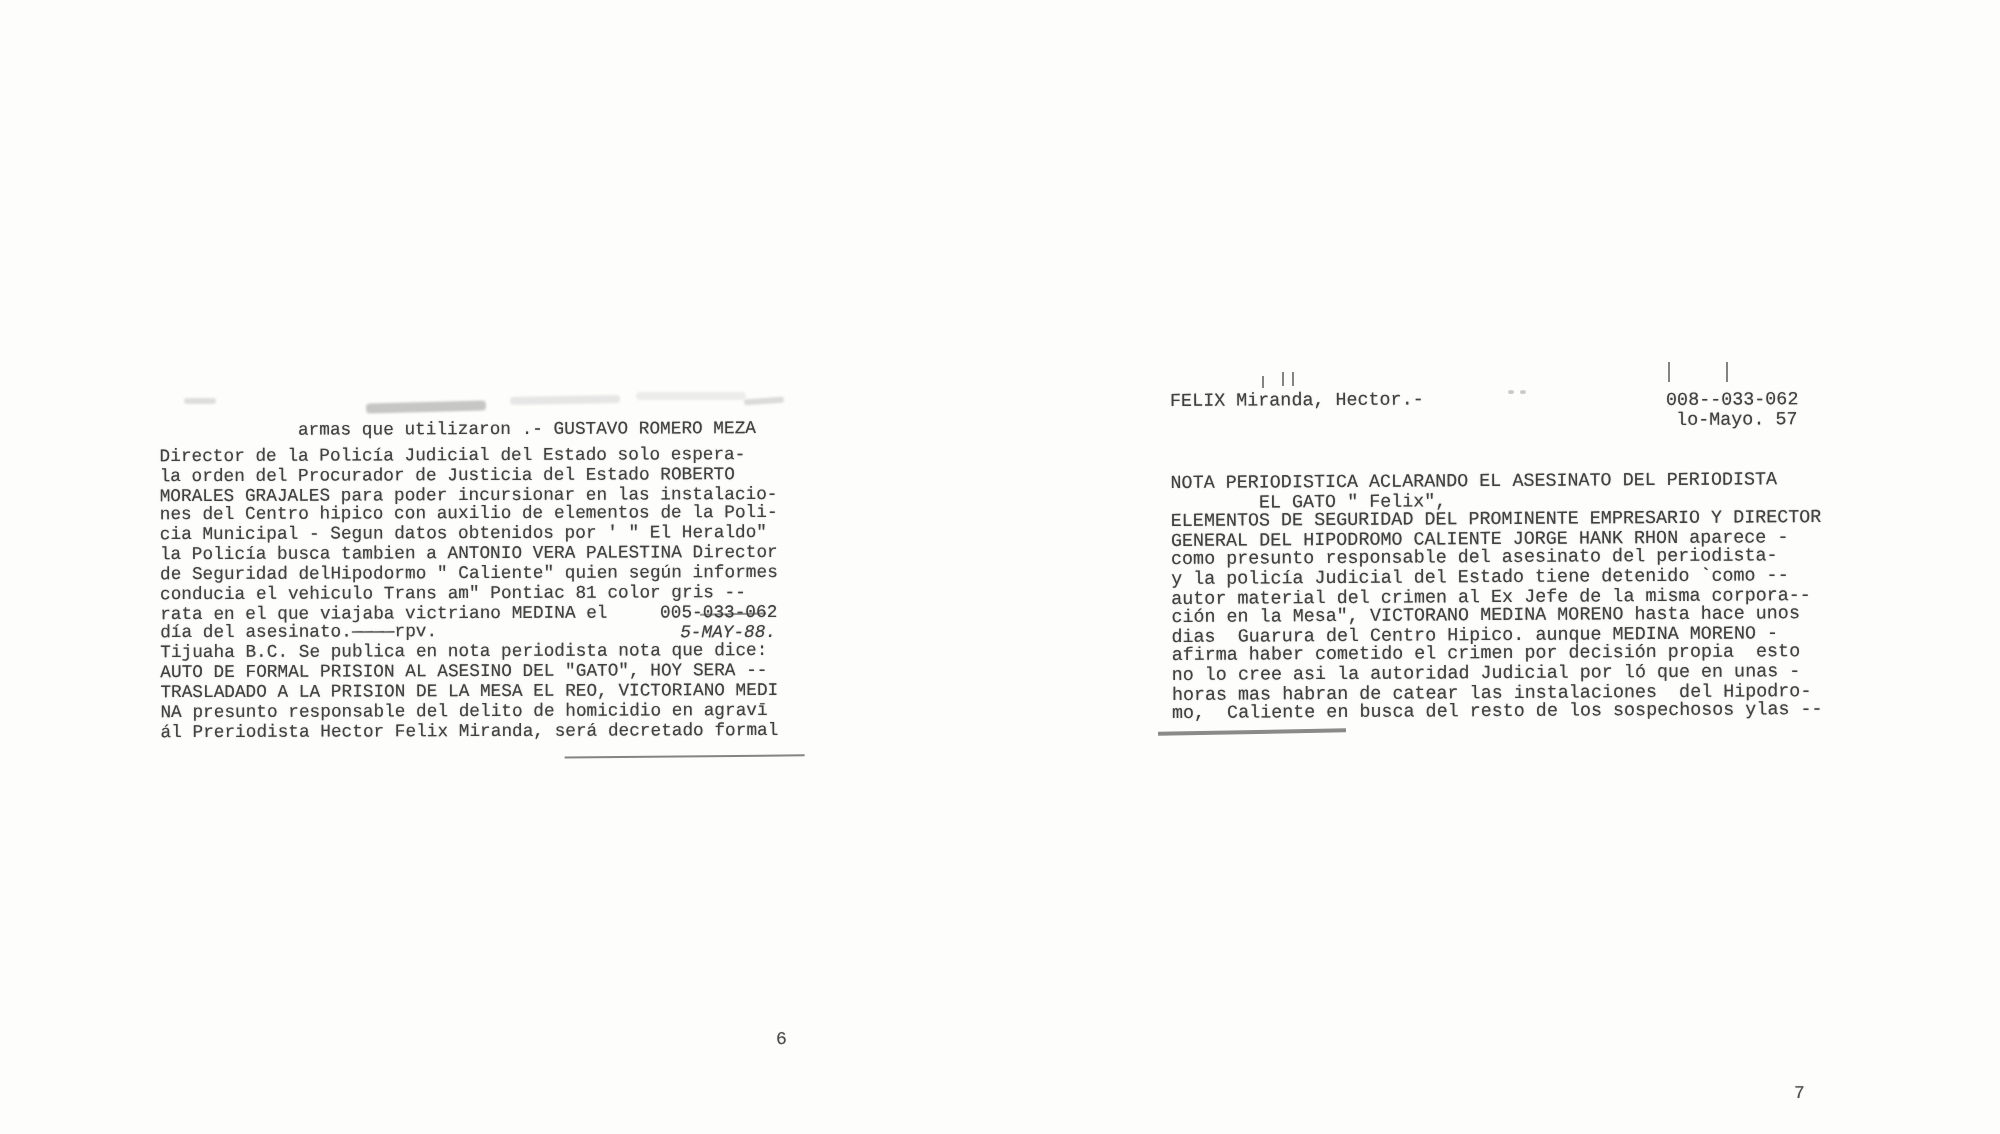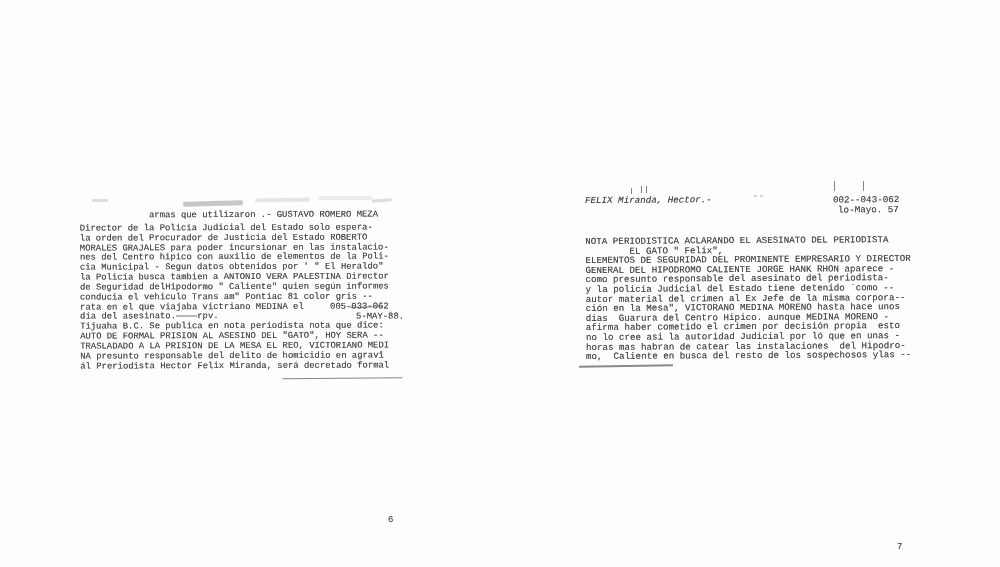--- a/index.html
+++ b/index.html
@@ -11,27 +11,27 @@
   .page{position:absolute;color:#414141;}
   .line{
     white-space:pre;
     text-shadow:0 0 0.6px rgba(70,70,70,0.55);
   }
   
   .page-left{left:80px;top:211px;width:332px;font-size:8.9px;line-height:9.85px;transform:rotate(-0.2deg);}
   .page-left .line:first-child{margin-bottom:3px;}
   
   .page-right{left:585px;top:196px;width:335px;font-size:9.2px;line-height:9.6px;transform:rotate(-0.35deg);transform-origin:top left;}
-  .rp-header{position:absolute;left:0;top:0;white-space:pre;text-shadow:0 0 0.6px rgba(70,70,70,0.55);font-style:italic;}
+  .rp-header{position:absolute;left:0;top:0;white-space:pre;text-shadow:0 0 0.6px rgba(70,70,70,0.55);}
   .rp-ref{position:absolute;left:248px;top:1px;white-space:pre;text-shadow:0 0 0.6px rgba(70,70,70,0.55);}
   .rp-date{position:absolute;left:253px;top:11px;white-space:pre;text-shadow:0 0 0.6px rgba(70,70,70,0.55);}
   .rp-body{position:absolute;left:0;top:41px;}
   
   .lp-ref{position:absolute;left:250px;top:92px;white-space:pre;text-shadow:0 0 0.6px rgba(70,70,70,0.55);}
-  .lp-date{position:absolute;left:276px;top:102px;white-space:pre;text-shadow:0 0 0.6px rgba(70,70,70,0.55);}
+  .lp-date{position:absolute;left:260px;top:102px;white-space:pre;text-shadow:0 0 0.6px rgba(70,70,70,0.55);font-style:italic;}
   .lp-strike{position:absolute;left:270px;top:96px;width:33px;height:1px;background:rgba(60,60,60,0.55);transform:rotate(-1deg);}
   .lp-rule{position:absolute;left:202px;top:167px;width:120px;height:1px;background:#6e6e6e;opacity:.85;transform:rotate(-0.3deg);}
   
   .rule-right{position:absolute;left:579px;top:365px;width:94px;height:1.5px;background:#8a8a8a;transform:rotate(-1deg);}
   .pagenum{position:absolute;font-size:9px;color:#4d4d4d;text-shadow:0 0 0.5px rgba(70,70,70,0.5);}
   .pagenum-left{left:388px;top:515px;}
   .pagenum-right{left:897px;top:542px;}
   .tick{position:absolute;width:1px;background:#5a5a5a;opacity:.75;}
   .t1{left:631px;top:188px;height:6px;}
   .t2{left:641px;top:186px;height:7px;}
@@ -85,21 +85,21 @@
   <div class="tick t1"></div>
   <div class="tick t2"></div>
   <div class="tick t3"></div>
   <div class="tick t4"></div>
   <div class="tick t5"></div>
   <div class="dot d1"></div>
   <div class="dot d2"></div>
 
   <section class="page page-right">
     <div class="rp-header">FELIX Miranda, Hector.-</div>
-    <div class="rp-ref">002--043-062</div>
+    <div class="rp-ref">008--033-062</div>
     <div class="rp-date">lo-Mayo. 57</div>
     <div class="rp-body">
       <div class="line">NOTA PERIODISTICA ACLARANDO EL ASESINATO DEL PERIODISTA</div>
       <div class="line">        EL GATO " Felix",</div>
       <div class="line">ELEMENTOS DE SEGURIDAD DEL PROMINENTE EMPRESARIO Y DIRECTOR</div>
       <div class="line">GENERAL DEL HIPODROMO CALIENTE JORGE HANK RHON aparece -</div>
       <div class="line">como presunto responsable del asesinato del periodista-</div>
       <div class="line">y la policía Judicial del Estado tiene detenido `como --</div>
       <div class="line">autor material del crimen al Ex Jefe de la misma corpora--</div>
       <div class="line">ción en la Mesa", VICTORANO MEDINA MORENO hasta hace unos</div>

